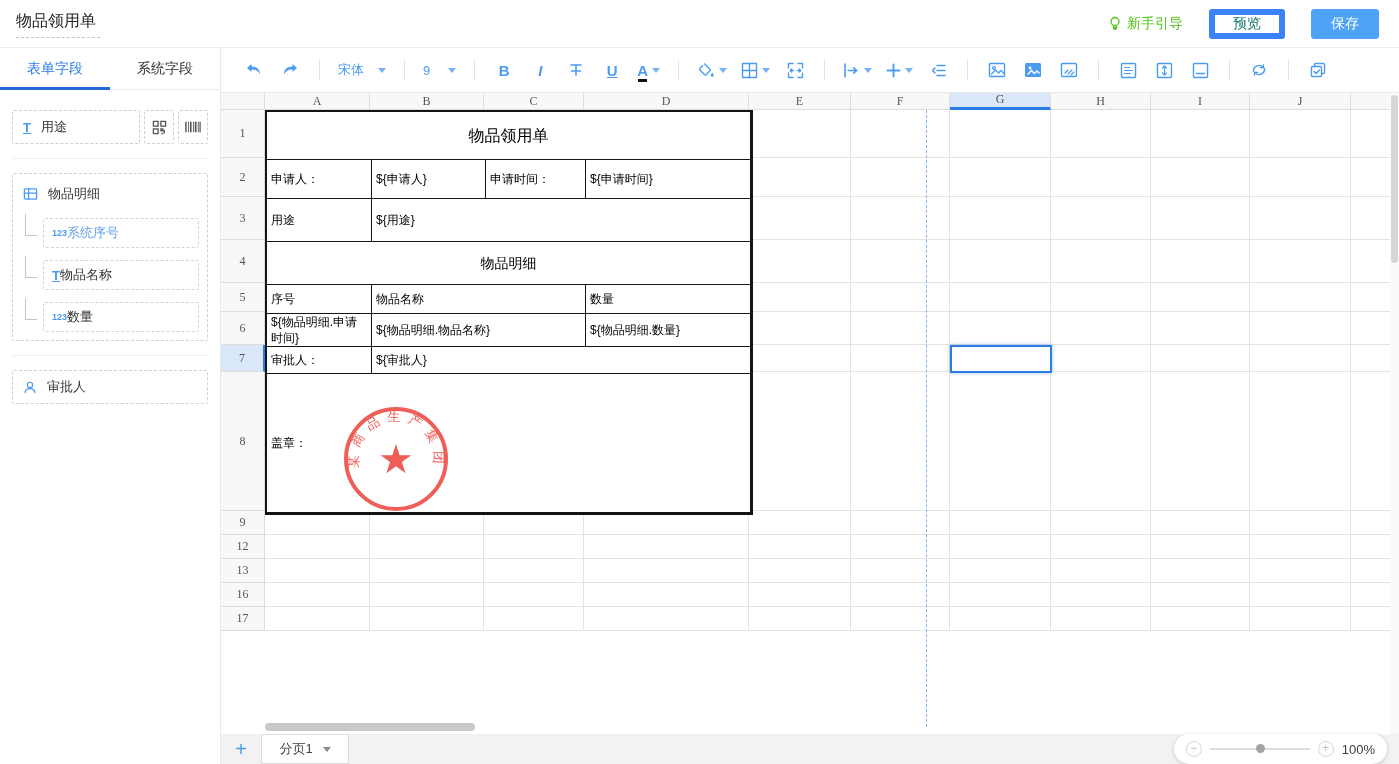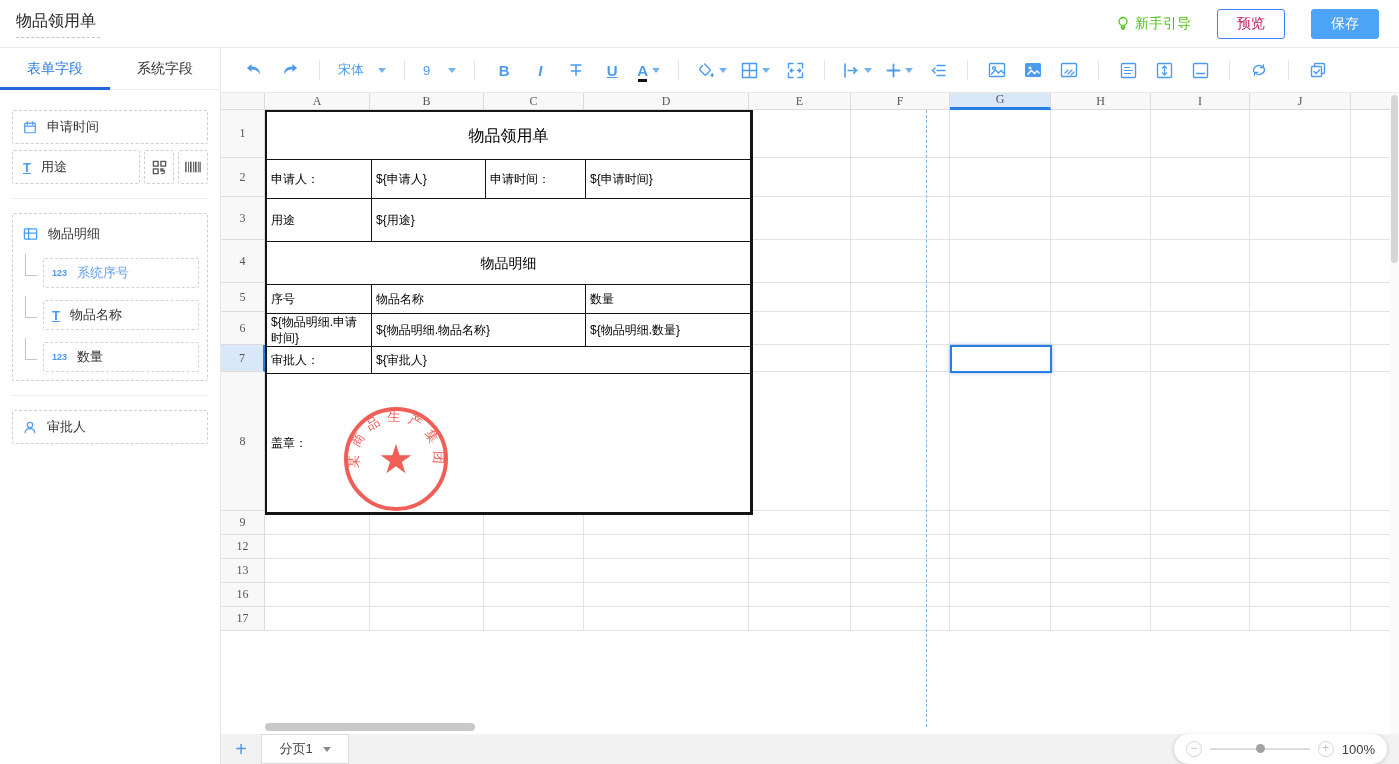--- a/index.html
+++ b/index.html
@@ -8,21 +8,21 @@
 
   
   .app-header { position:absolute; left:0; top:0; width:1399px; height:48px;
     background:#fff; border-bottom:1px solid #ececec; display:flex; align-items:center; }
   .doc-title { margin-left:16px; font-size:16px; color:#262626;
     border-bottom:1px dashed #c4c4c4; padding:2px 4px 5px 0; }
   .header-right { position:absolute; right:20px; top:0; height:48px; display:flex; align-items:center; gap:26px; }
   .guide { display:flex; align-items:center; gap:5px; color:#52c41a; font-size:14px; cursor:pointer; }
   .btn { height:30px; min-width:68px; padding:0 18px; border-radius:3px; font-size:14px;
     display:flex; align-items:center; justify-content:center; cursor:pointer; }
-  .btn-preview { background:#fff; border:1px solid #3b82f6; color:#be185d; }
+  .btn-preview { background:#fff; border:6px solid #3b82f6; color:#0f766e; }
   .btn-save { background:#4da3f5; border:1px solid #4da3f5; color:#fff; }
 
   
   .sidebar { position:absolute; left:0; top:48px; width:221px; height:716px;
     background:#fff; border-right:1px solid #e8e8e8; }
   .side-tabs { height:42px; display:flex; align-items:center; border-bottom:1px solid #ececec; position:relative; }
   .side-tab { width:110px; text-align:center; font-size:14px; color:#333; cursor:pointer; }
   .side-tab.active { color:#2b7ce0; }
   .tab-underline { position:absolute; left:0; bottom:-1px; width:110px; height:3px; background:#2566d8; }
   .side-body { padding:20px 12px 0 12px; }
@@ -33,21 +33,21 @@
   .f-row .f-item { flex:1; margin-bottom:0; }
   .sq { width:30px; height:34px; border:1px dashed #cfcfcf; border-radius:2px;
     display:flex; align-items:center; justify-content:center; cursor:pointer; }
   .side-divider { height:1px; background:#efefef; margin:14px 0; }
   .group-box { border:1px dashed #cfcfcf; border-radius:2px; padding:8px; }
   .group-head { display:flex; align-items:center; gap:10px; font-size:13px; height:24px; padding-left:2px; cursor:grab; }
   .child-row { display:flex; align-items:flex-end; margin-top:8px; }
   .lcon { width:12px; height:22px; border-left:1px solid #c3c3c3; border-bottom:1px solid #c3c3c3;
     margin:0 6px 12px 4px; }
   .child-item { flex:1; border:1px dashed #d4d4d4; border-radius:2px; height:30px;
-    display:flex; align-items:center; gap:10px; padding:0 8px; font-size:13px; cursor:grab; }
+    display:flex; align-items:center; padding:0 8px; font-size:13px; cursor:grab; }
   .child-item.placed .lbl { color:#6aa1e8; }
   .ic-123 { font-size:9px; color:#4a9bf0; font-weight:bold; letter-spacing:0; }
   .ic-T { font-size:13px; color:#4a9bf0; font-weight:bold; text-decoration:underline; line-height:1; }
 
   
   .toolbar { position:absolute; left:221px; top:48px; width:1178px; height:45px; background:#fff;
     border-bottom:1px solid #e9e9e9; display:flex; align-items:center; padding-left:22px; gap:14px; }
   .t-ic { width:22px; height:22px; display:flex; align-items:center; justify-content:center;
     color:#4b9cf1; cursor:pointer; flex:none; }
   .t-sep { width:1px; height:20px; background:#e3e3e3; flex:none; margin:0 4px; }
@@ -130,27 +130,20 @@
   </div>
 </div>
 
 <div class="sidebar">
   <div class="side-tabs">
     <div class="side-tab active">表单字段</div>
     <div class="side-tab">系统字段</div>
     <div class="tab-underline"></div>
   </div>
   <div class="side-body">
-    <div class="f-item">
-      <svg width="14" height="15" viewBox="0 0 16 16" class="tb">
-        <rect x="2" y="3" width="12" height="11" rx="1"></rect>
-          <path d="M5 1.5v3M11 1.5v3M2 6.5h12"></path>
-      </svg>
-      <span>申请时间</span>
-    </div>
     <div class="f-row">
       <div class="f-item">
         <span class="ic-T">T</span>
         <span>用途</span>
       </div>
       <div class="sq">
         <svg width="15" height="15" viewBox="0 0 16 16" style="stroke:#555;fill:none;stroke-width:1.4">
           <rect x="1.5" y="1.5" width="5" height="5"></rect>
             <rect x="9.5" y="1.5" width="5" height="5"></rect>
           <rect x="1.5" y="9.5" width="5" height="5"></rect>

